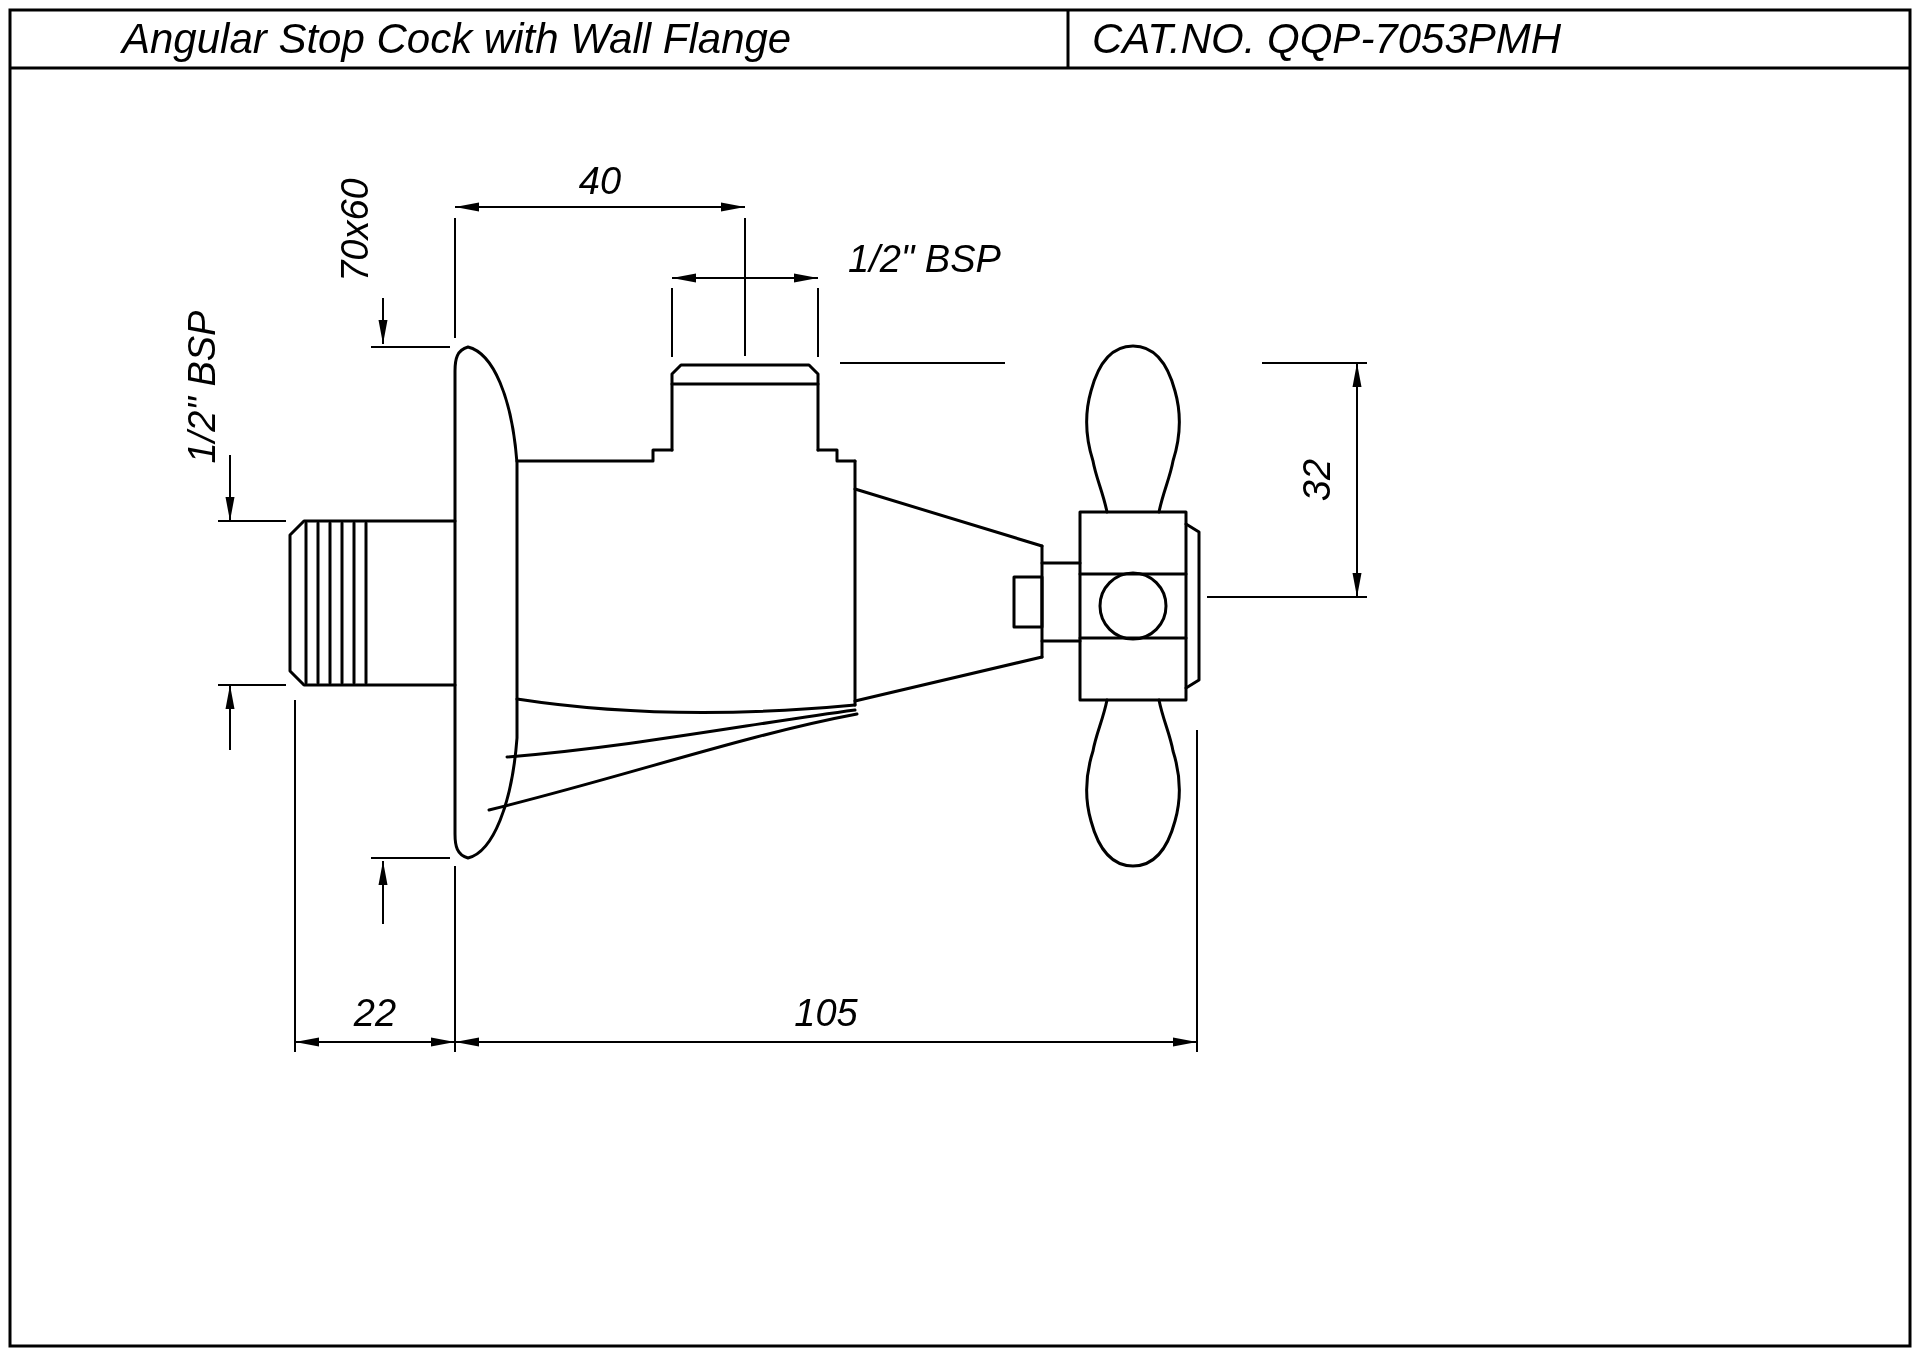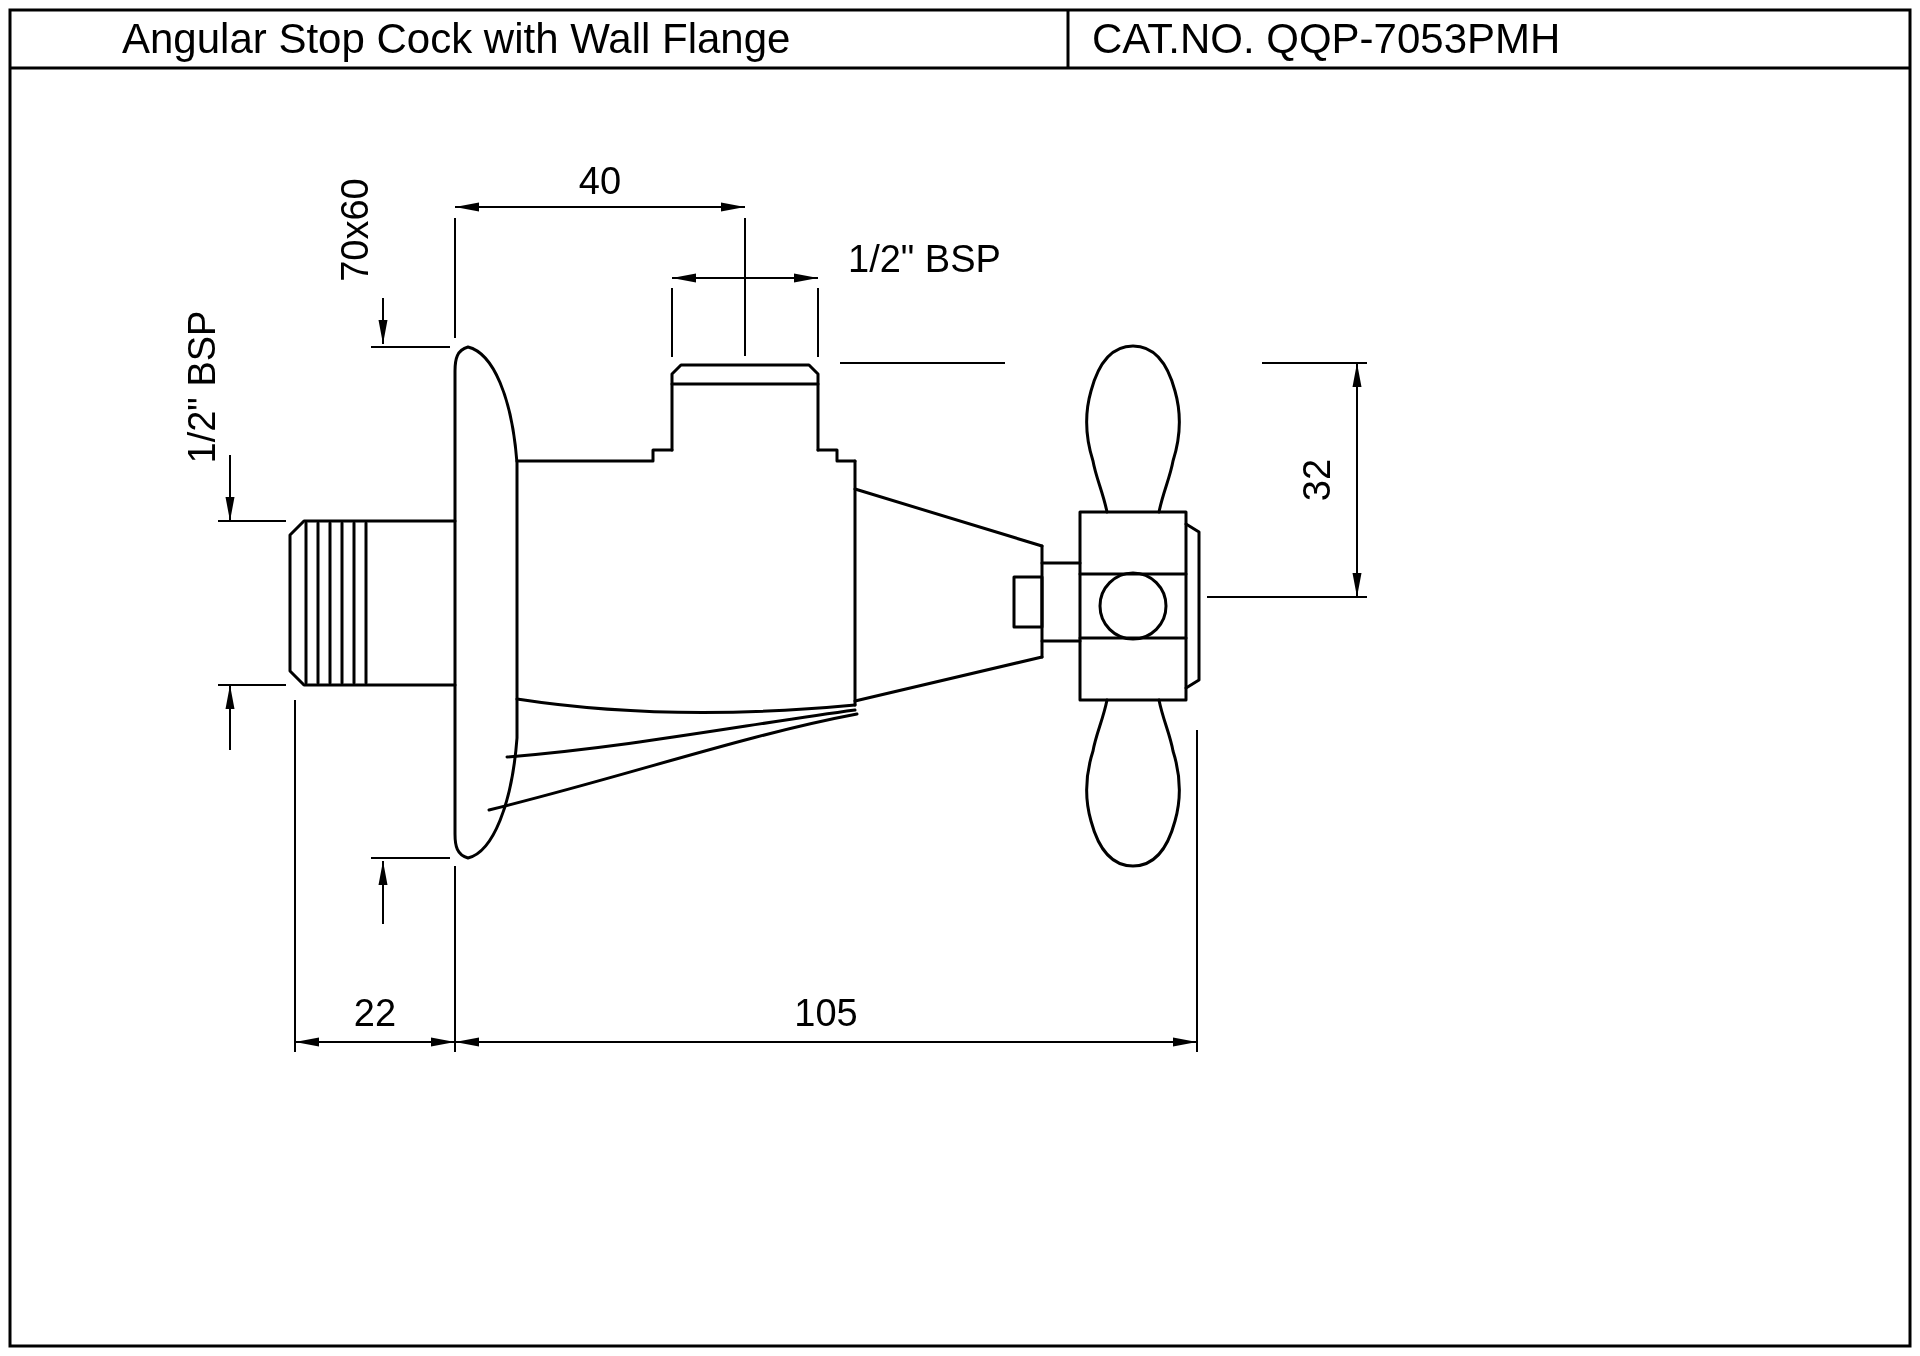--- a/index.html
+++ b/index.html
@@ -6,20 +6,21 @@
     margin: 0;
     padding: 0;
     background: #ffffff;
   }
   .sheet {
     position: relative;
     width: 1920px;
     height: 1356px;
     background: #ffffff;
     font-family: "Liberation Sans", sans-serif;
+    font-style: italic;
   }
   svg {
     display: block;
   }
   text {
     font-family: "Liberation Sans", sans-serif;
     fill: #000000;
     stroke: none;
   }
   .title-text {

